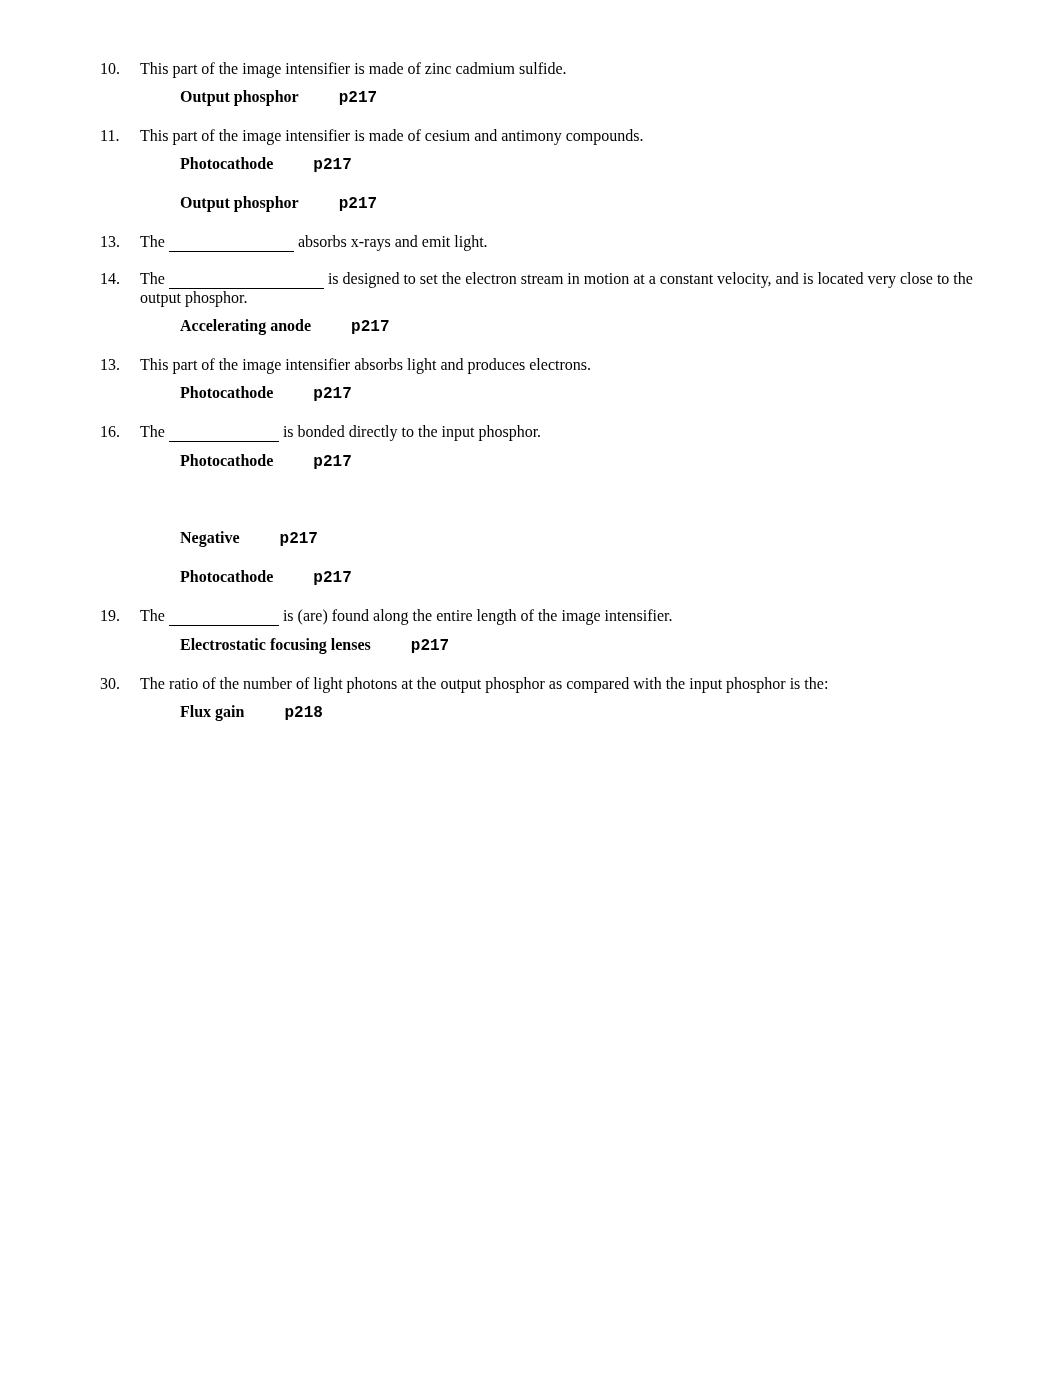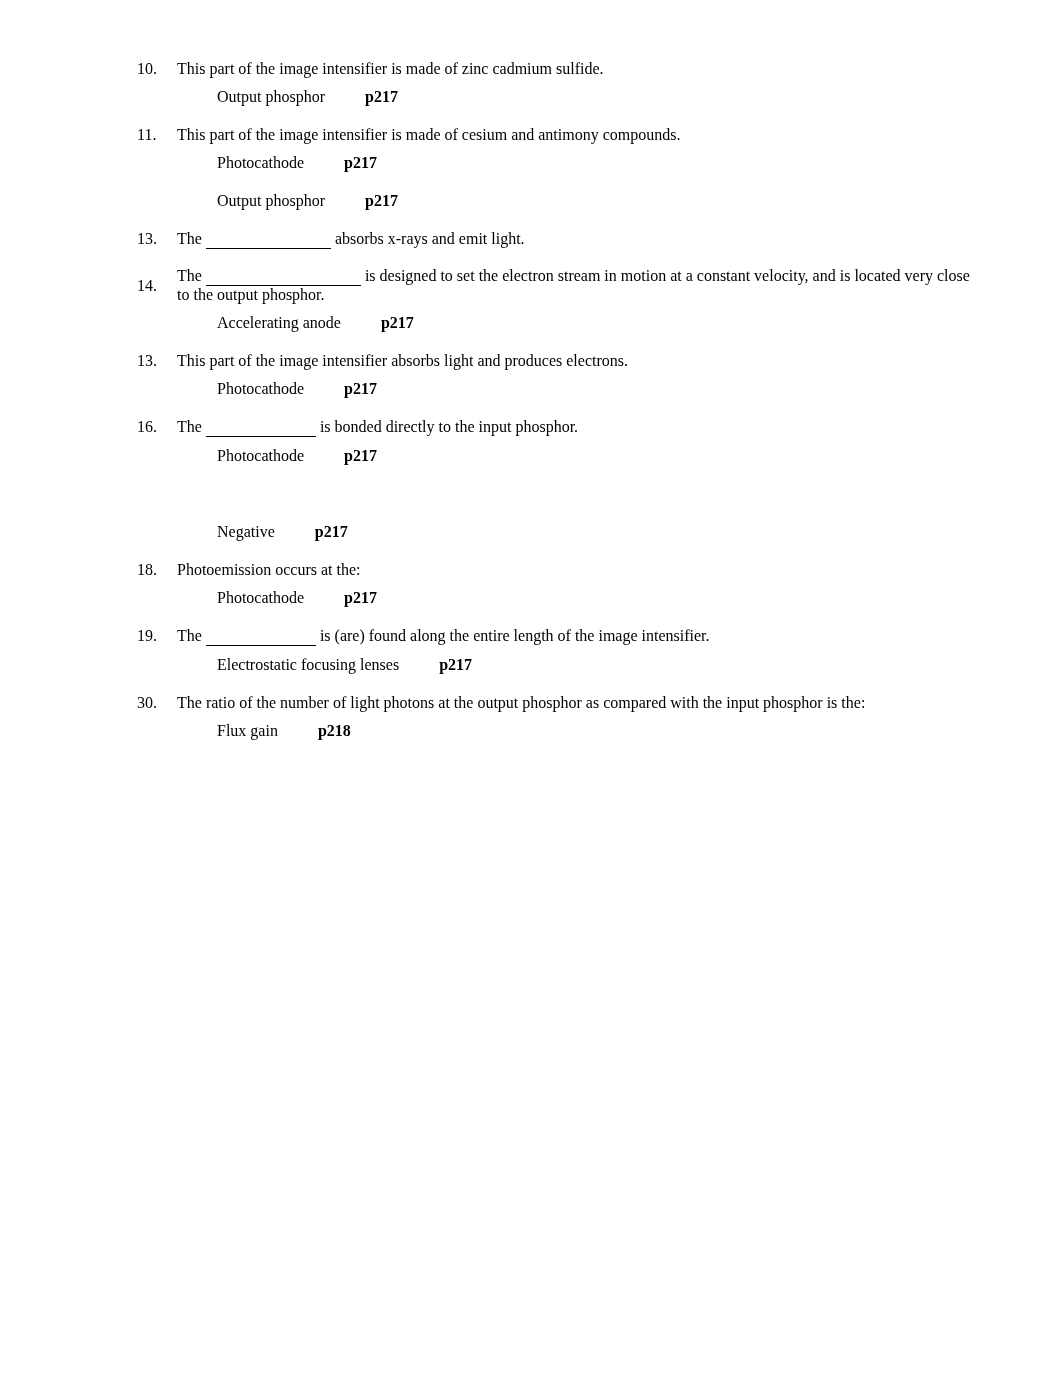--- a/index.html
+++ b/index.html
@@ -13,21 +13,20 @@
       font-family: "Times New Roman", Times, serif;
       font-size: 16px;
       color: #000000;
       width: 1062px;
       min-height: 1376px;
       padding: 60px 80px 60px 100px;
     }
 
     .question-item {
       margin-bottom: 18px;
-      margin-left: 37px;
     }
 
     .question-text {
       display: flex;
       align-items: flex-start;
       margin-bottom: 10px;
     }
 
     .question-number {
       min-width: 40px;
@@ -45,36 +44,37 @@
     }
 
     .answer-block {
       margin-left: 80px;
       margin-bottom: 20px;
       margin-top: 8px;
     }
 
     .answer-term {
       display: inline;
-      font-weight: normal;
+      font-weight: bold;
     }
 
     .answer-page {
       display: inline;
       font-weight: bold;
       margin-left: 40px;
+      font-family: Liberation Mono, monospace;
     }
 
     .spacer {
       height: 30px;
     }
 
     .multi-line-question {
       display: flex;
-      align-items: center;
+      align-items: flex-start;
     }
 
     .multi-line-body {
       flex: 1;
     }
   </style>
 </head>
 <body>
 
 <div class="question-item">
@@ -148,24 +148,20 @@
 
 <div class="spacer"></div>
 
 <div class="question-item">
   <div class="answer-block">
     <span class="answer-term">Negative</span><span class="answer-page">p217</span>
   </div>
 </div>
 
 <div class="question-item">
-  <div class="question-text">
-    <span class="question-number">18.</span>
-    <span class="question-body">Photoemission occurs at the:</span>
-  </div>
   <div class="answer-block">
     <span class="answer-term">Photocathode</span><span class="answer-page">p217</span>
   </div>
 </div>
 
 <div class="question-item">
   <div class="question-text">
     <span class="question-number">19.</span>
     <span class="question-body">
       <span>The </span><span class="blank" style="min-width:110px;">&nbsp;&nbsp;&nbsp;&nbsp;&nbsp;&nbsp;&nbsp;&nbsp;&nbsp;&nbsp;&nbsp;&nbsp;&nbsp;</span><span> is (are) found along the entire length of the image intensifier.</span>

